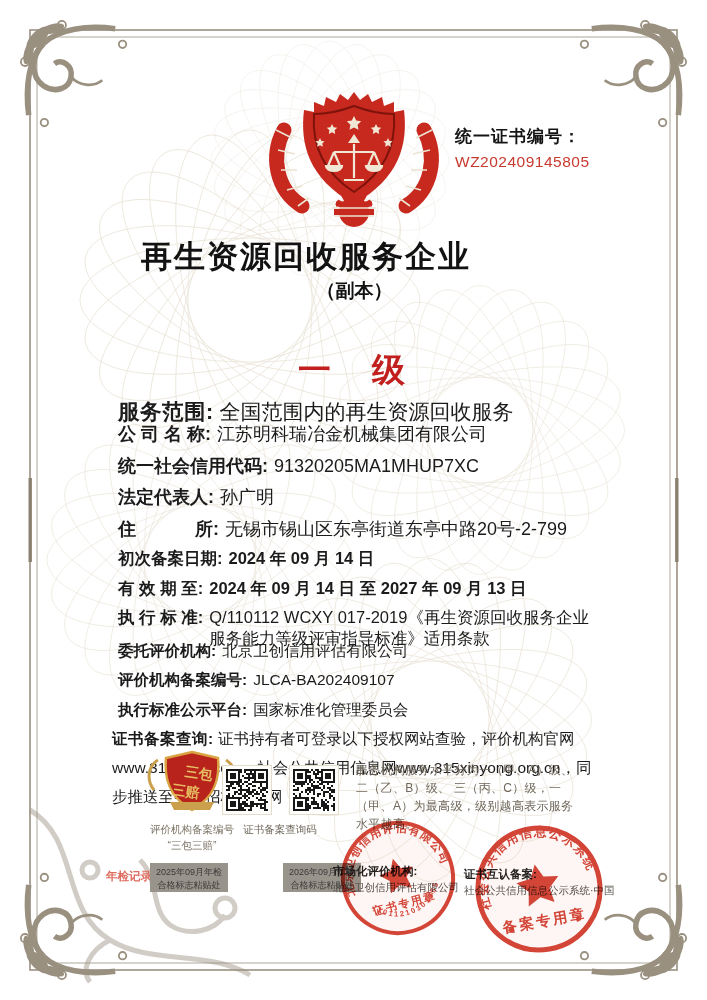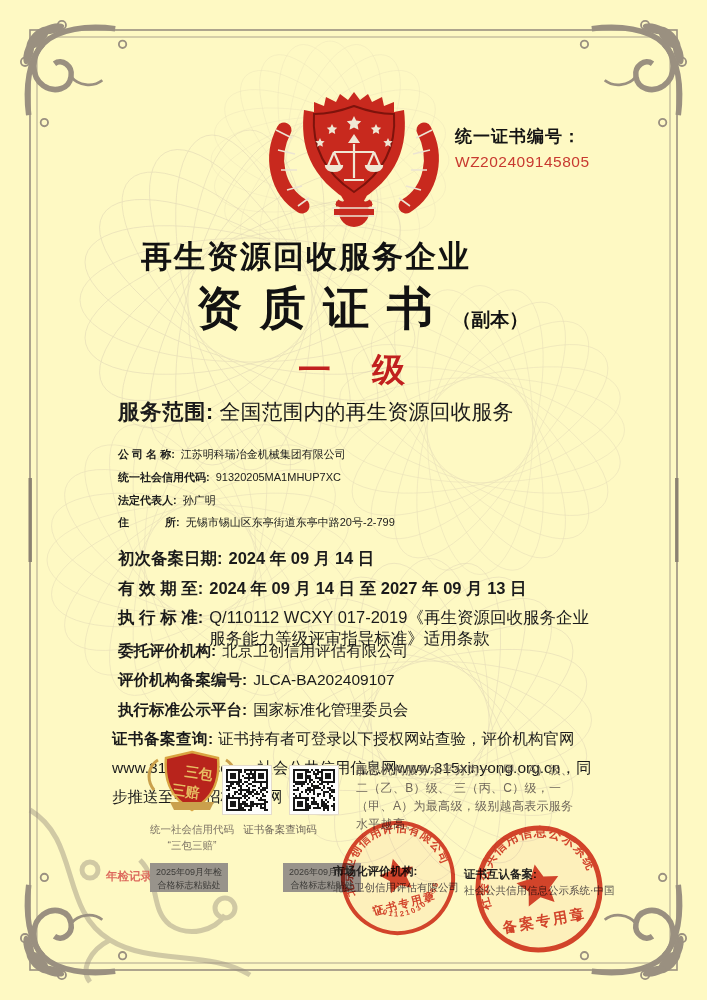--- a/index.html
+++ b/index.html
@@ -1,18 +1,18 @@
 <!DOCTYPE html>
 <html><head>
 <meta charset="utf-8">
 <style>
   html,body{margin:0;padding:0;background:#d8d0c0;}
   .page{
     position:relative;width:707px;height:1000px;margin:0 auto;
-    background:#fef9c3;overflow:hidden;
+    background:#ffffff;overflow:hidden;
     font-family:"Liberation Sans","DejaVu Sans",sans-serif;
     color:#1b1b1b;
   }
   .abs{position:absolute;}
   svg{display:block;}
   
   .bg-layer{left:0;top:0;z-index:0;}
   .border-layer{left:0;top:0;z-index:1;pointer-events:none;}
   .content{z-index:2;}
   .seal-layer{z-index:4;mix-blend-mode:multiply;}
@@ -26,21 +26,21 @@
   .title2 .big{font-size:46px;font-weight:bold;letter-spacing:.38em;text-indent:.38em;color:#121212;}
   .title2 .copy{font-size:19px;font-weight:bold;padding:0 0 7px 2px;color:#121212;}
   .level{left:0;top:348px;width:707px;text-align:center;font-size:33px;font-weight:bold;color:#c1201e;letter-spacing:4px;}
   
   .scope{left:118px;top:397px;width:480px;font-size:21px;}
   .scope b{font-size:21.5px;letter-spacing:.5px;}
   .rows{left:118px;width:478px;}
   .row{display:flex;margin-bottom:9px;line-height:1.25;}
   .row .lab{font-weight:bold;white-space:pre;flex:none;}
   .row .val{flex:1;padding-left:6px;}
-  .rows-info{top:448px;font-size:11px;}
+  .rows-info{top:423px;font-size:18px;}
   .rows-dates{top:548px;font-size:16.5px;}
   .rows-dates .val{font-weight:600;}
   .rows-dates .row.std .val{font-weight:500;}
   .rows-agency{top:641px;font-size:15.5px;}
   .rows-agency .row{margin-bottom:10px;}
   .query{left:112px;top:708px;width:492px;font-size:15.5px;line-height:1.9;}
   .query b{letter-spacing:.5px;}
   
   .badge-wrap{left:140px;top:750px;width:104px;text-align:center;}
   .badge-cap{font-size:10.5px;color:#7c7365;margin-top:4px;line-height:1.5;}
@@ -176,21 +176,20 @@
     </g>
   </svg>
 
   <div class="abs content certno">
     <div class="lab">统一证书编号：</div>
     <div class="num">WZ202409145805</div>
   </div>
 
   <div class="abs content title1">再生资源回收服务企业</div>
   <div class="abs content title2">
-    <span class="big">资质证书</span>
     <span class="copy">（副本）</span>
   </div>
   <div class="abs content scope">
     <b>服务范围:</b>
     <span>全国范围内的再生资源回收服务</span>
   </div>
 
   <div class="abs content level">一　级</div>
 
   <div class="abs content rows rows-info">
@@ -249,21 +248,21 @@
       <g fill="none" stroke="#caa04c" stroke-width="3">
         <path d="M14 40 C6 30 8 16 18 10"></path>
         <path d="M90 40 C98 30 96 16 86 10"></path>
       </g>
       <path d="M52 2 L78 8 C80 30 74 48 52 60 C30 48 24 30 26 8 Z" fill="#b8241c" stroke="#d9a441" stroke-width="2.5"></path>
       <path d="M30 52 H74 L70 60 H34 Z" fill="#caa04c"></path>
       <text x="58" y="28" font-size="14" font-weight="bold" fill="#e7bd62" text-anchor="middle" transform="rotate(8 58 28)">三包</text>
       <text x="45" y="46" font-size="14" font-weight="bold" fill="#e7bd62" text-anchor="middle" transform="rotate(8 45 46)">三赔</text>
     </svg>
     <div class="badge-cap">
-      <div>统一社会信用代码</div>
+      <div>评价机构备案编号</div>
       <div>“三包三赔”</div>
     </div>
   </div>
 
   <div class="abs content qr qr1" id="qr1">
       <i class="b"></i>
       <i class="b"></i>
       <i class="b"></i>
       <i class="b"></i>
       <i class="b"></i>

